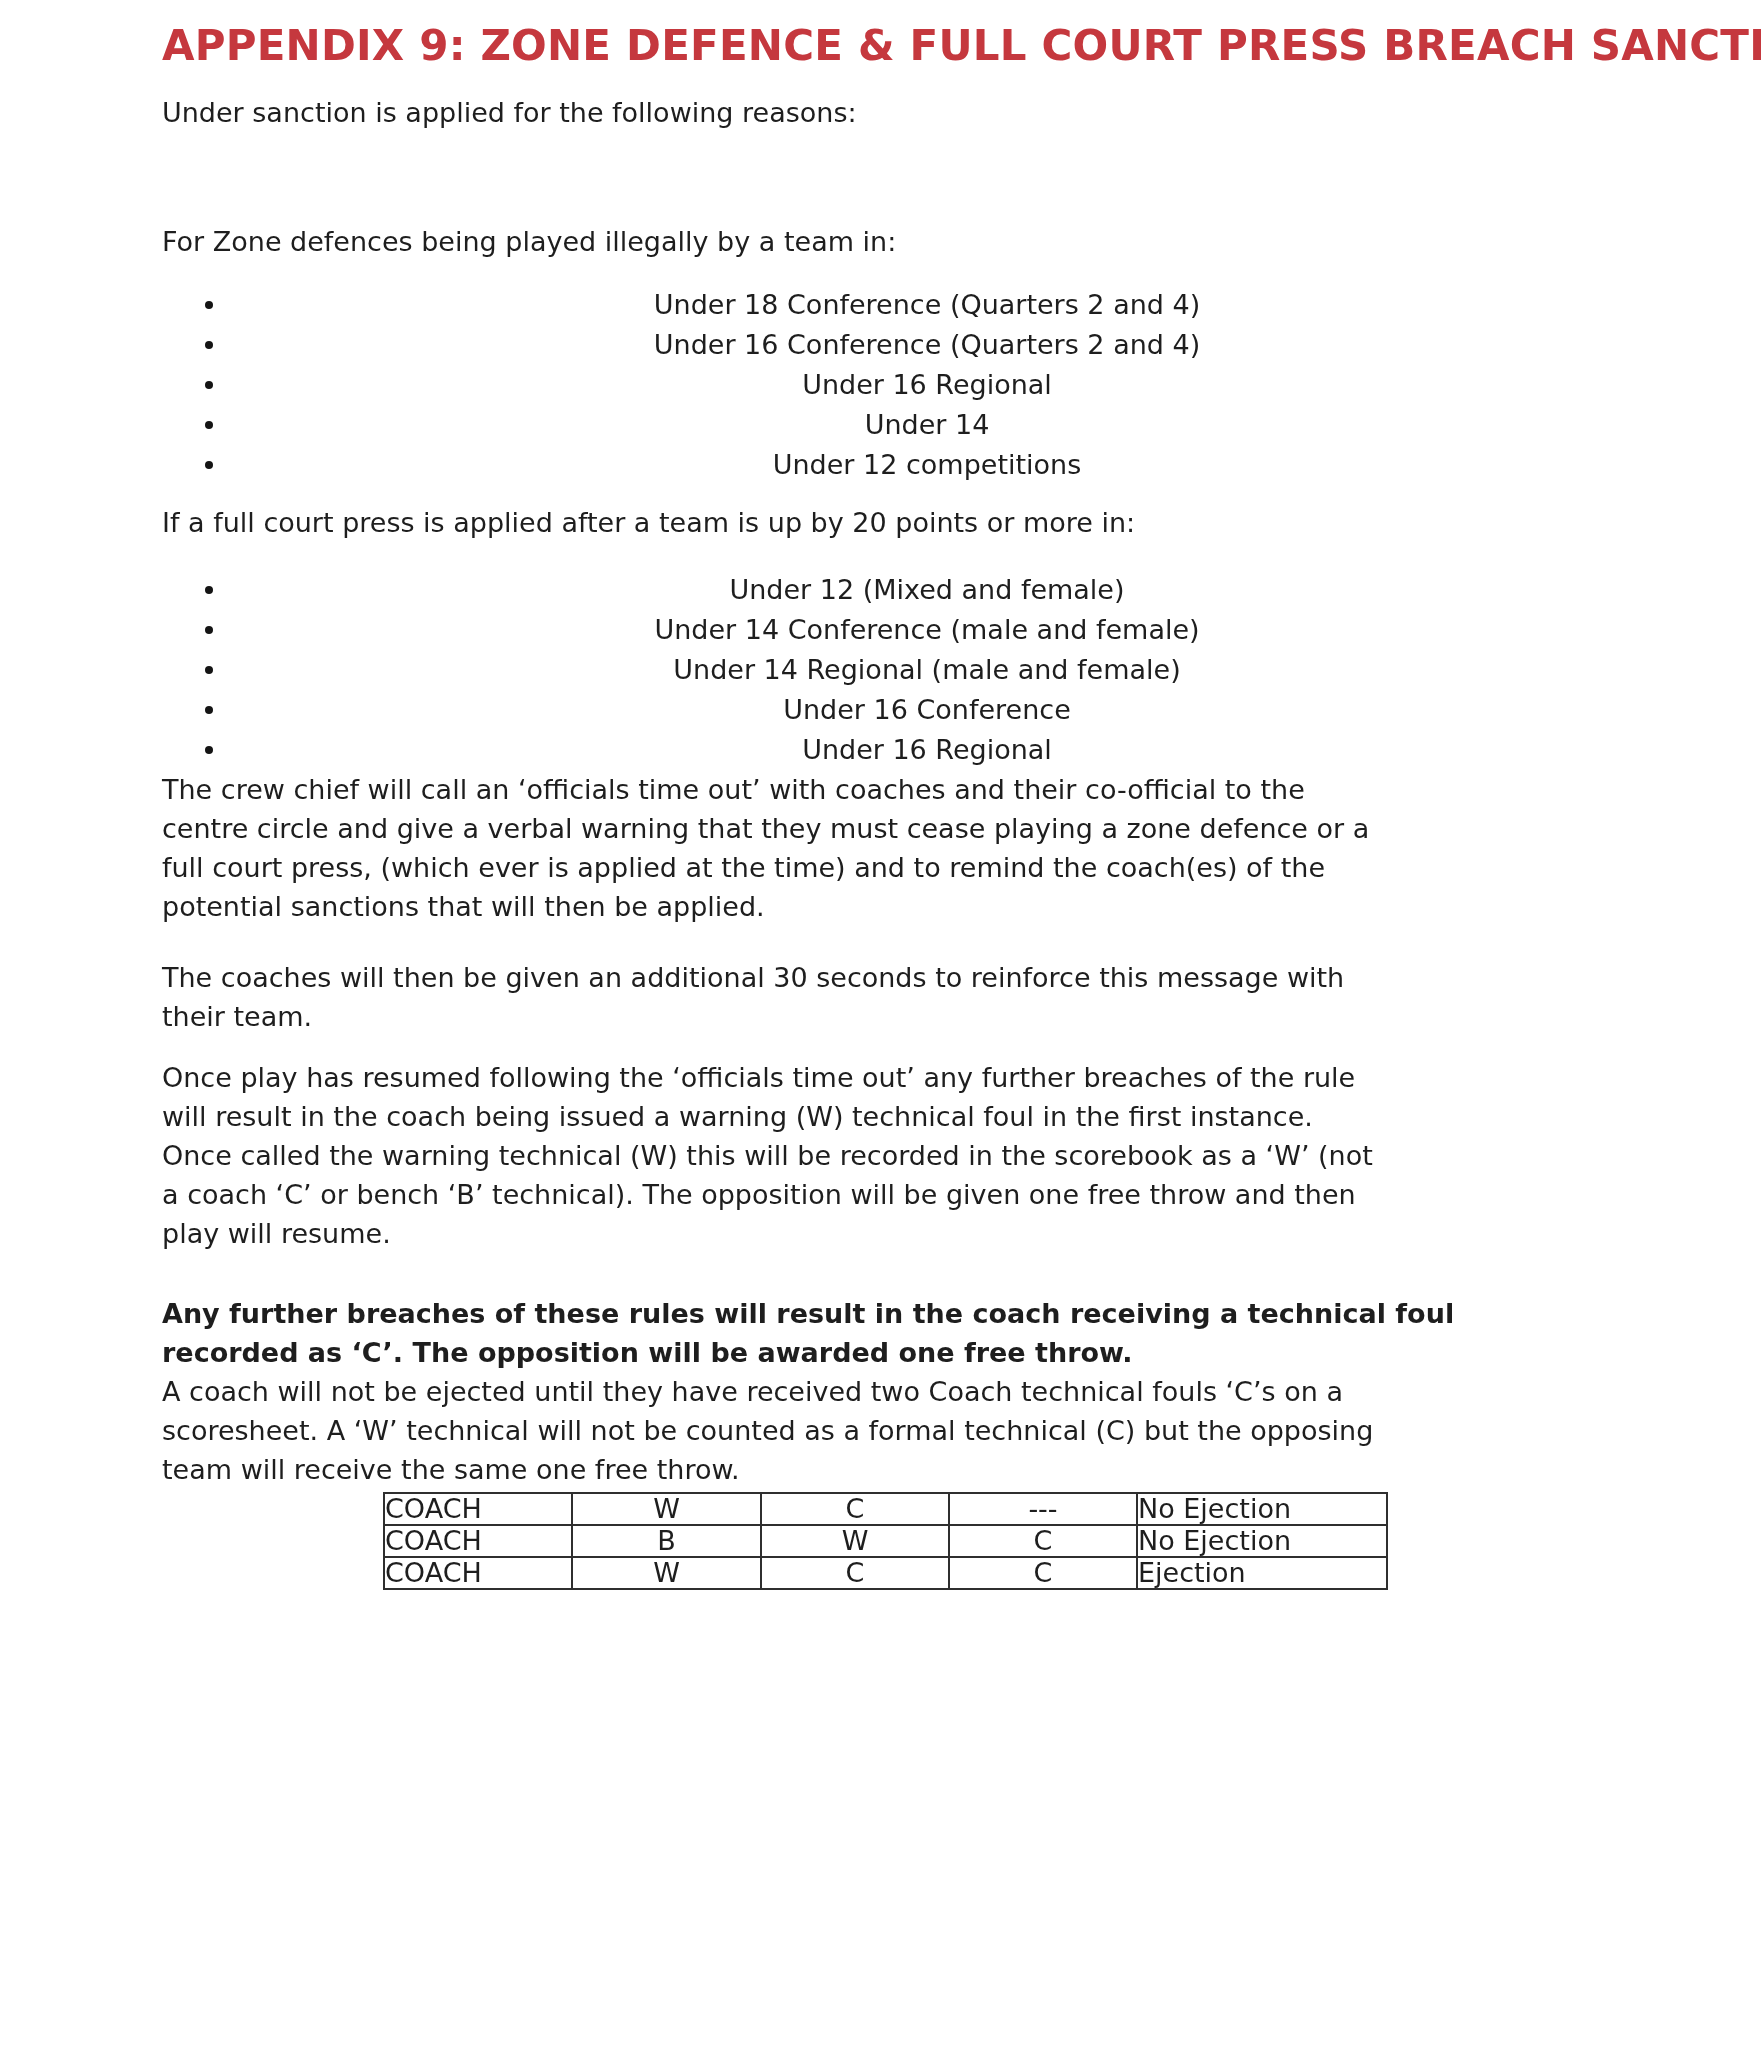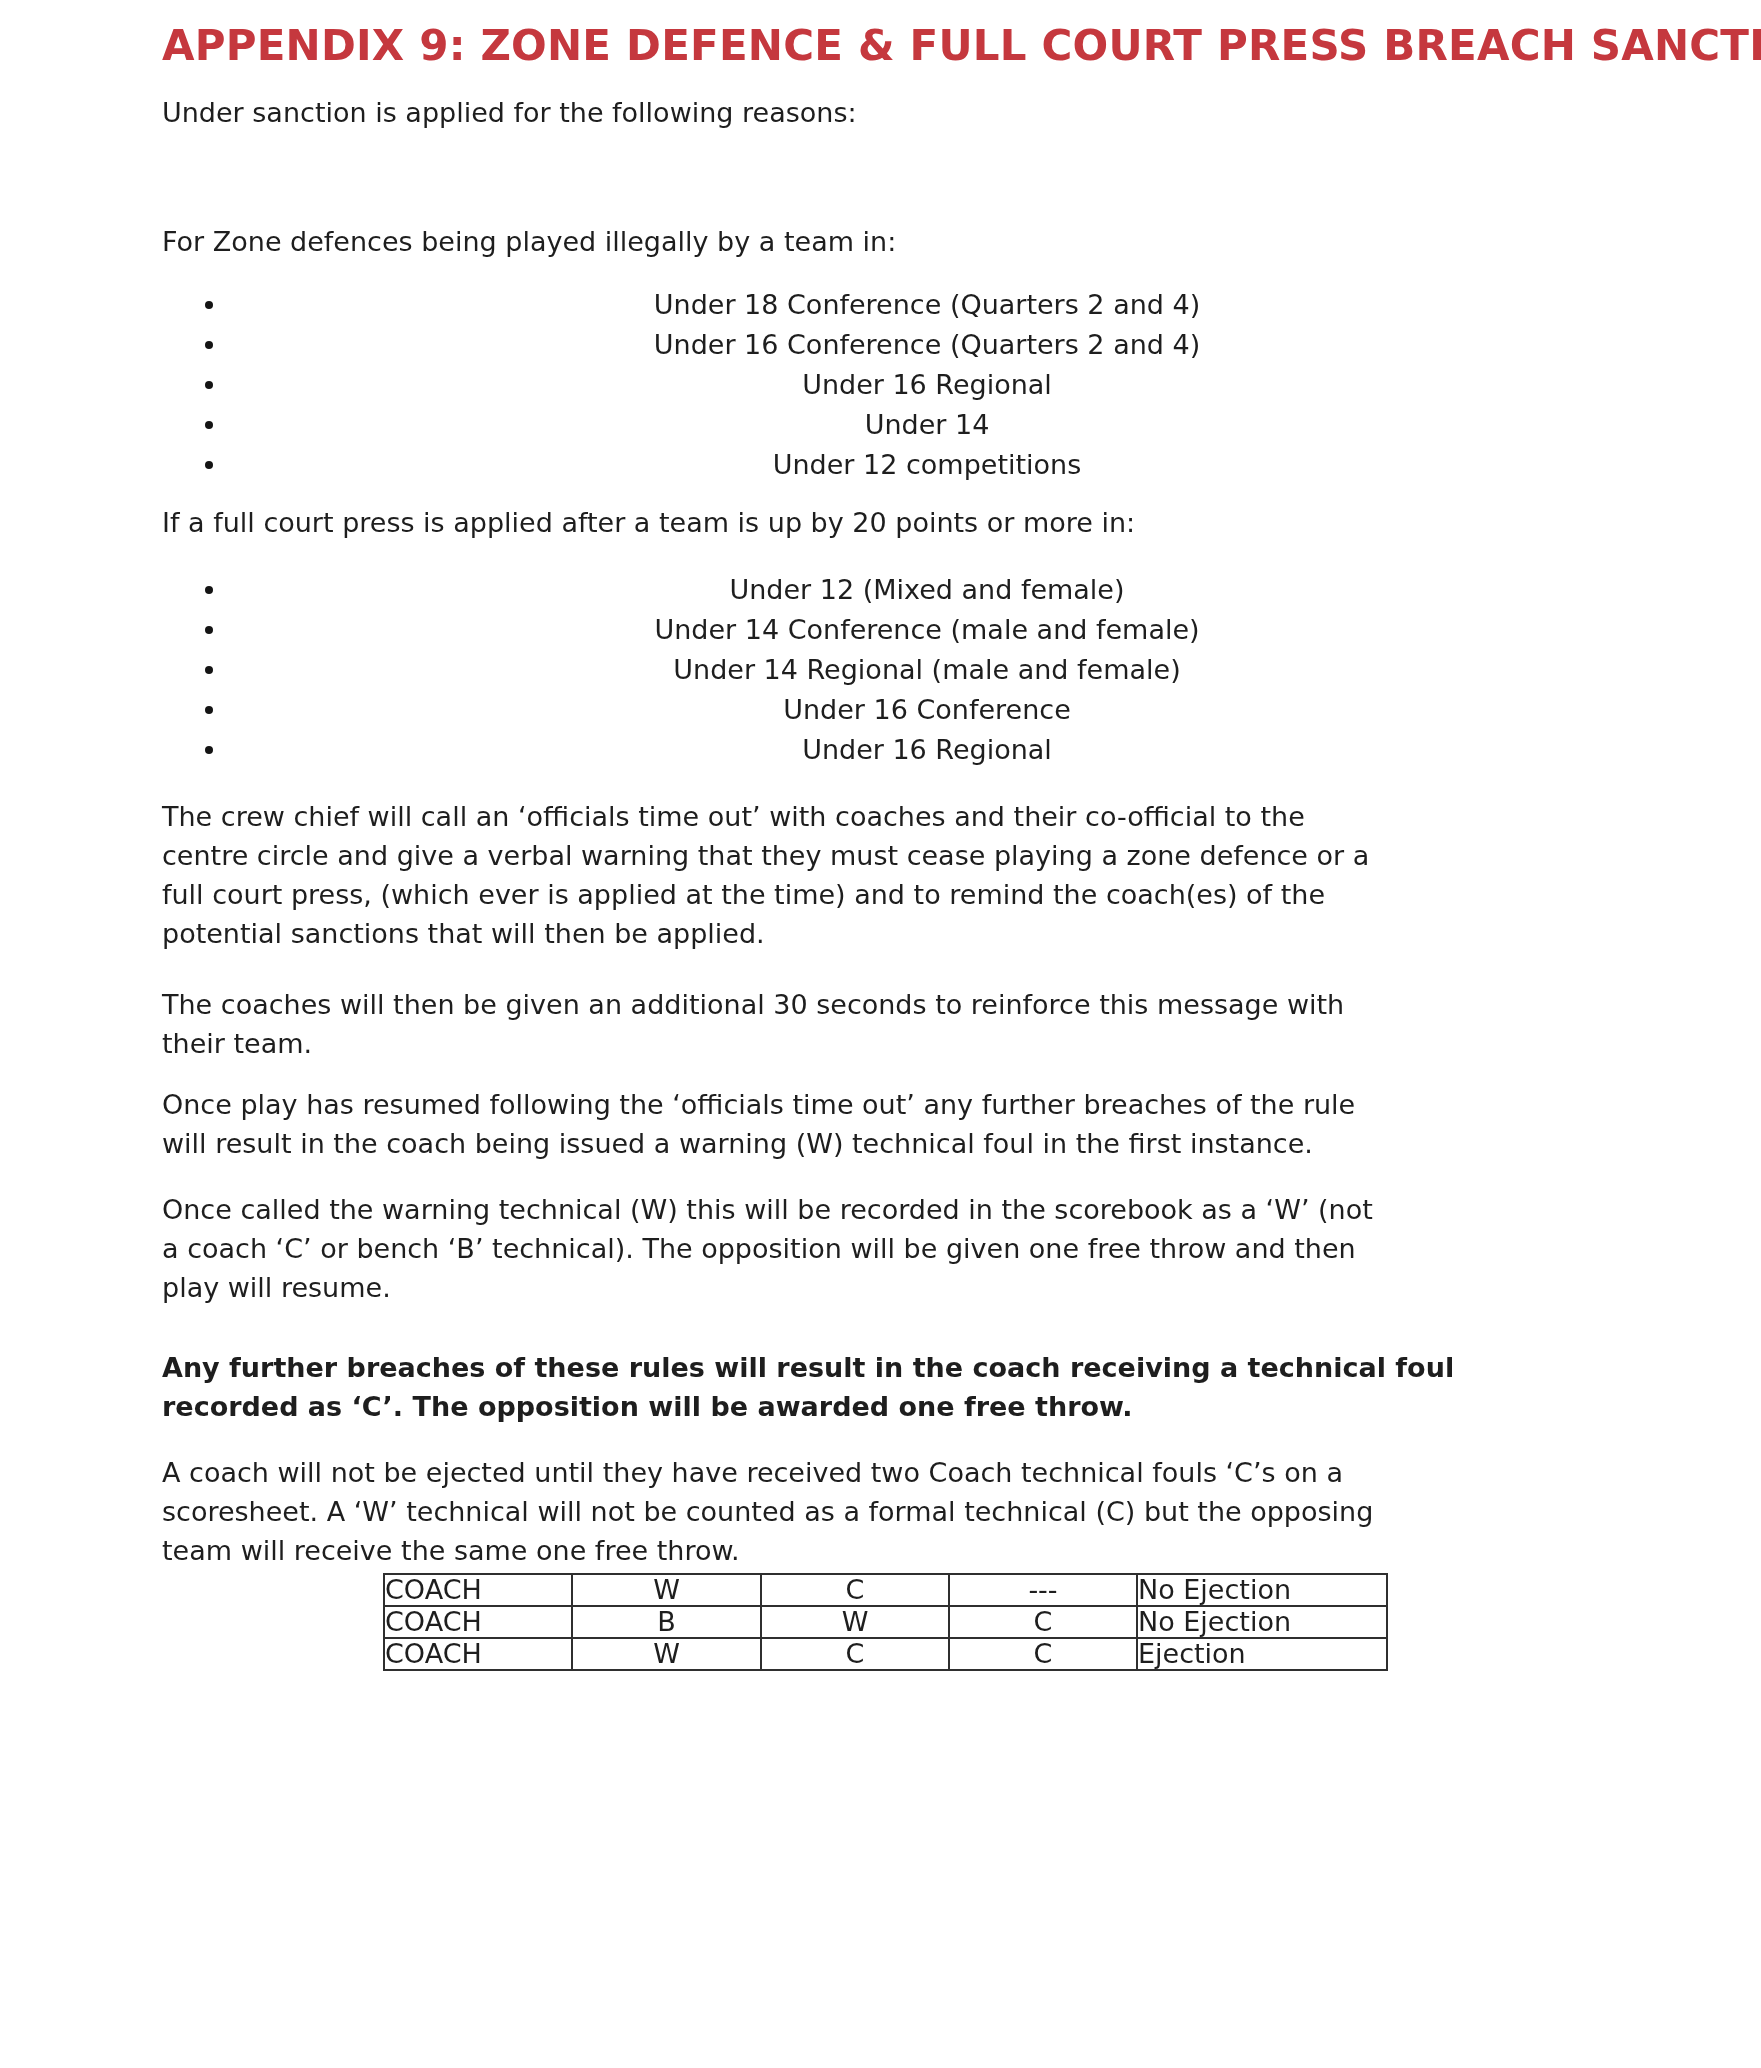--- a/index.html
+++ b/index.html
@@ -52,21 +52,21 @@
     position:absolute;
     left:0;
     top:16px;
     width:8px;
     height:8px;
     border-radius:50%;
     background:#141414;
   }
   .para{margin:0;font-size:27px;}
   .para .ln{line-height:39px;white-space:nowrap;}
-  .m27{margin-top:27px;}
+  .m27{}
   .m32{margin-top:32px;}
   .m22{margin-top:22px;}
   .m25{margin-top:41px;font-weight:bold;}
   table.sanction-table{
     border-collapse:collapse;
     margin:3px 0 0 221px;
     table-layout:fixed;
   }
   table.sanction-table td{
     border:2px solid var(--table-border-color);

